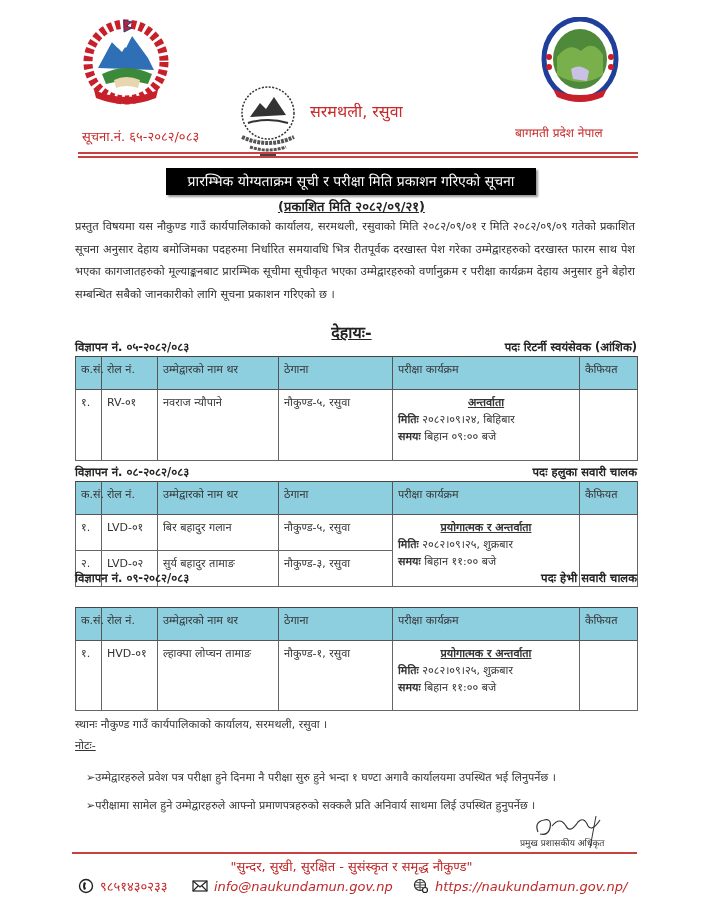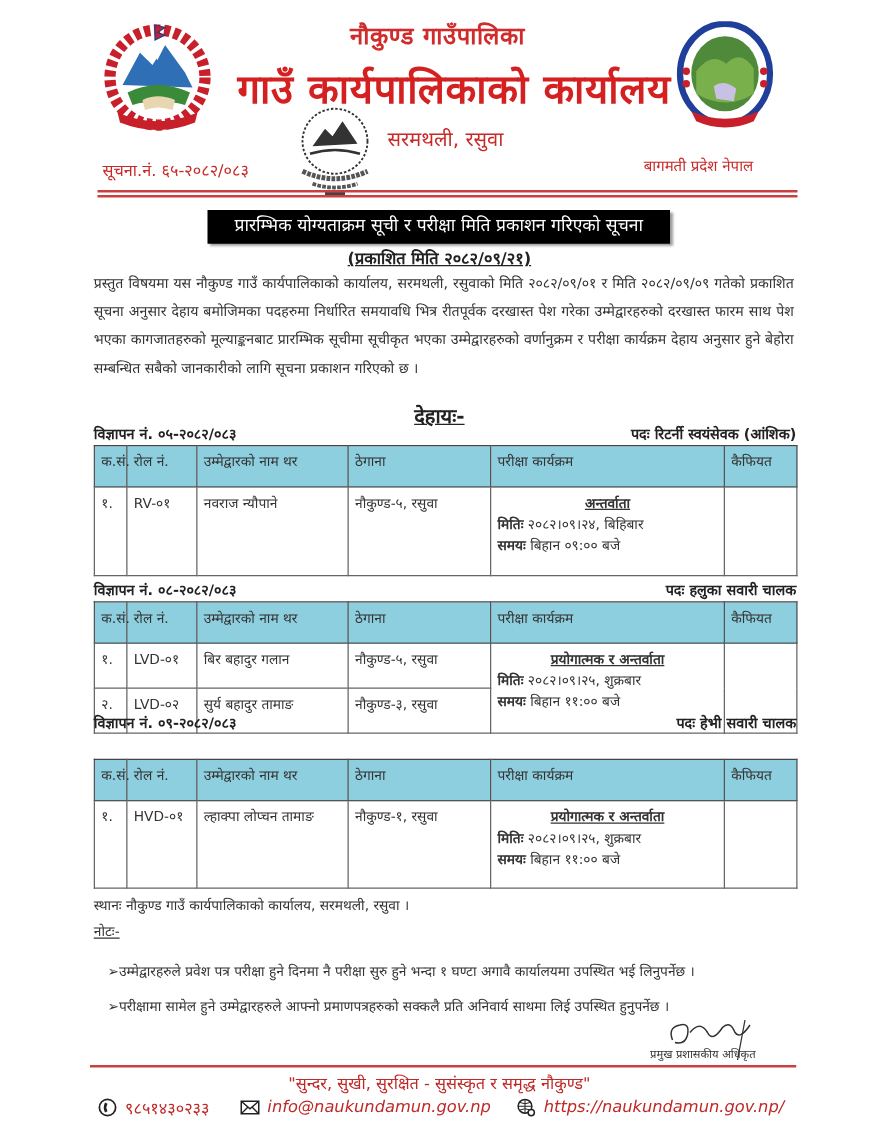--- a/index.html
+++ b/index.html
@@ -56,22 +56,20 @@
   <svg class="emblem-left" viewBox="0 0 88 92">
     <circle cx="44" cy="44" r="38" fill="none" stroke="#c8202a" stroke-width="9" stroke-dasharray="5 3"></circle>
     <path d="M16 50 L30 24 L40 34 L50 18 L66 40 L72 52 Z" fill="#2f6fb5"></path>
     <path d="M30 24 L36 30 L40 26 L44 30 L50 18 Z" fill="#fff"></path>
     <path d="M20 56 Q44 44 70 56 L66 66 Q44 60 24 66 Z" fill="#3b8a3a"></path>
     <path d="M32 62 Q44 56 58 62 L56 70 Q44 66 34 70 Z" fill="#e8d6b0"></path>
     <path d="M12 72 Q44 86 76 72 L74 80 Q44 92 14 80 Z" fill="#c8202a"></path>
     <path d="M42 2 L42 14 L50 10 L44 8 L50 4 Z" fill="#c8202a" stroke="#1e3f8a" stroke-width="1"></path>
   </svg>
 
-  <div class="hdr-line1">नौकुण्ड गाउँपालिका</div>
-  <div class="hdr-line2">गाउँ कार्यपालिकाको कार्यालय</div>
 
   <svg class="emblem-right" viewBox="0 0 78 88">
     <ellipse cx="39" cy="42" rx="36" ry="40" fill="#fff" stroke="#1f3f9a" stroke-width="5"></ellipse>
     <ellipse cx="39" cy="42" rx="27" ry="30" fill="#4f8a3a"></ellipse>
     <path d="M16 40 Q28 24 40 34 Q52 22 62 38 L62 58 Q40 72 16 58 Z" fill="#7ab04c"></path>
     <path d="M30 52 Q38 46 48 54 L46 64 L32 62 Z" fill="#c9c0e6"></path>
     <circle cx="8" cy="40" r="3" fill="#c8202a"></circle>
       <circle cx="8" cy="50" r="3" fill="#c8202a"></circle>
     <circle cx="70" cy="40" r="3" fill="#c8202a"></circle>
       <circle cx="70" cy="50" r="3" fill="#c8202a"></circle>

